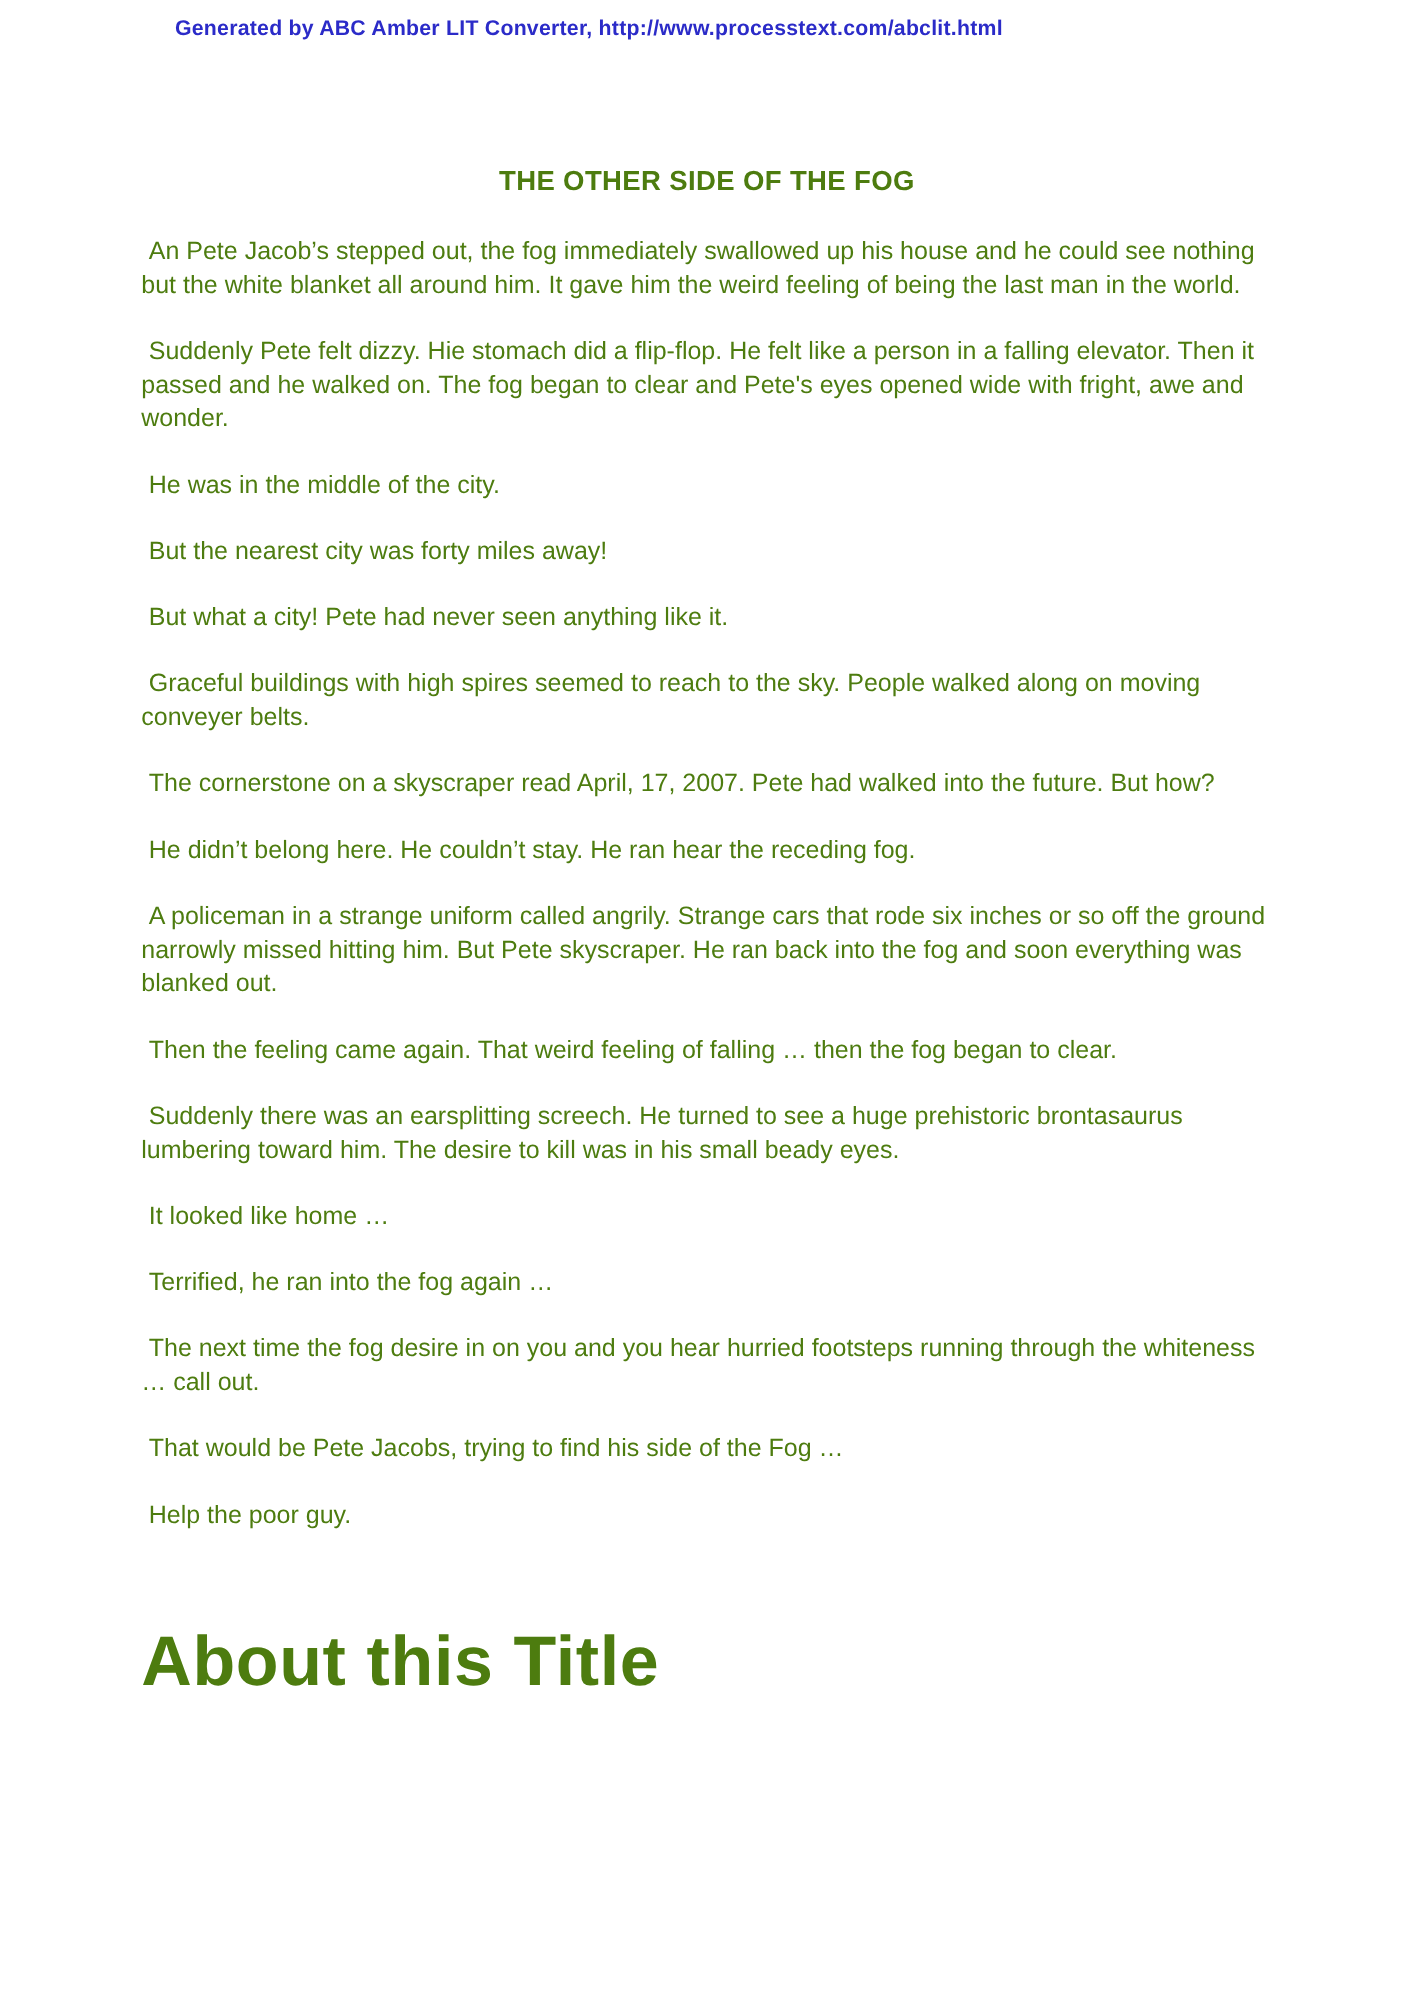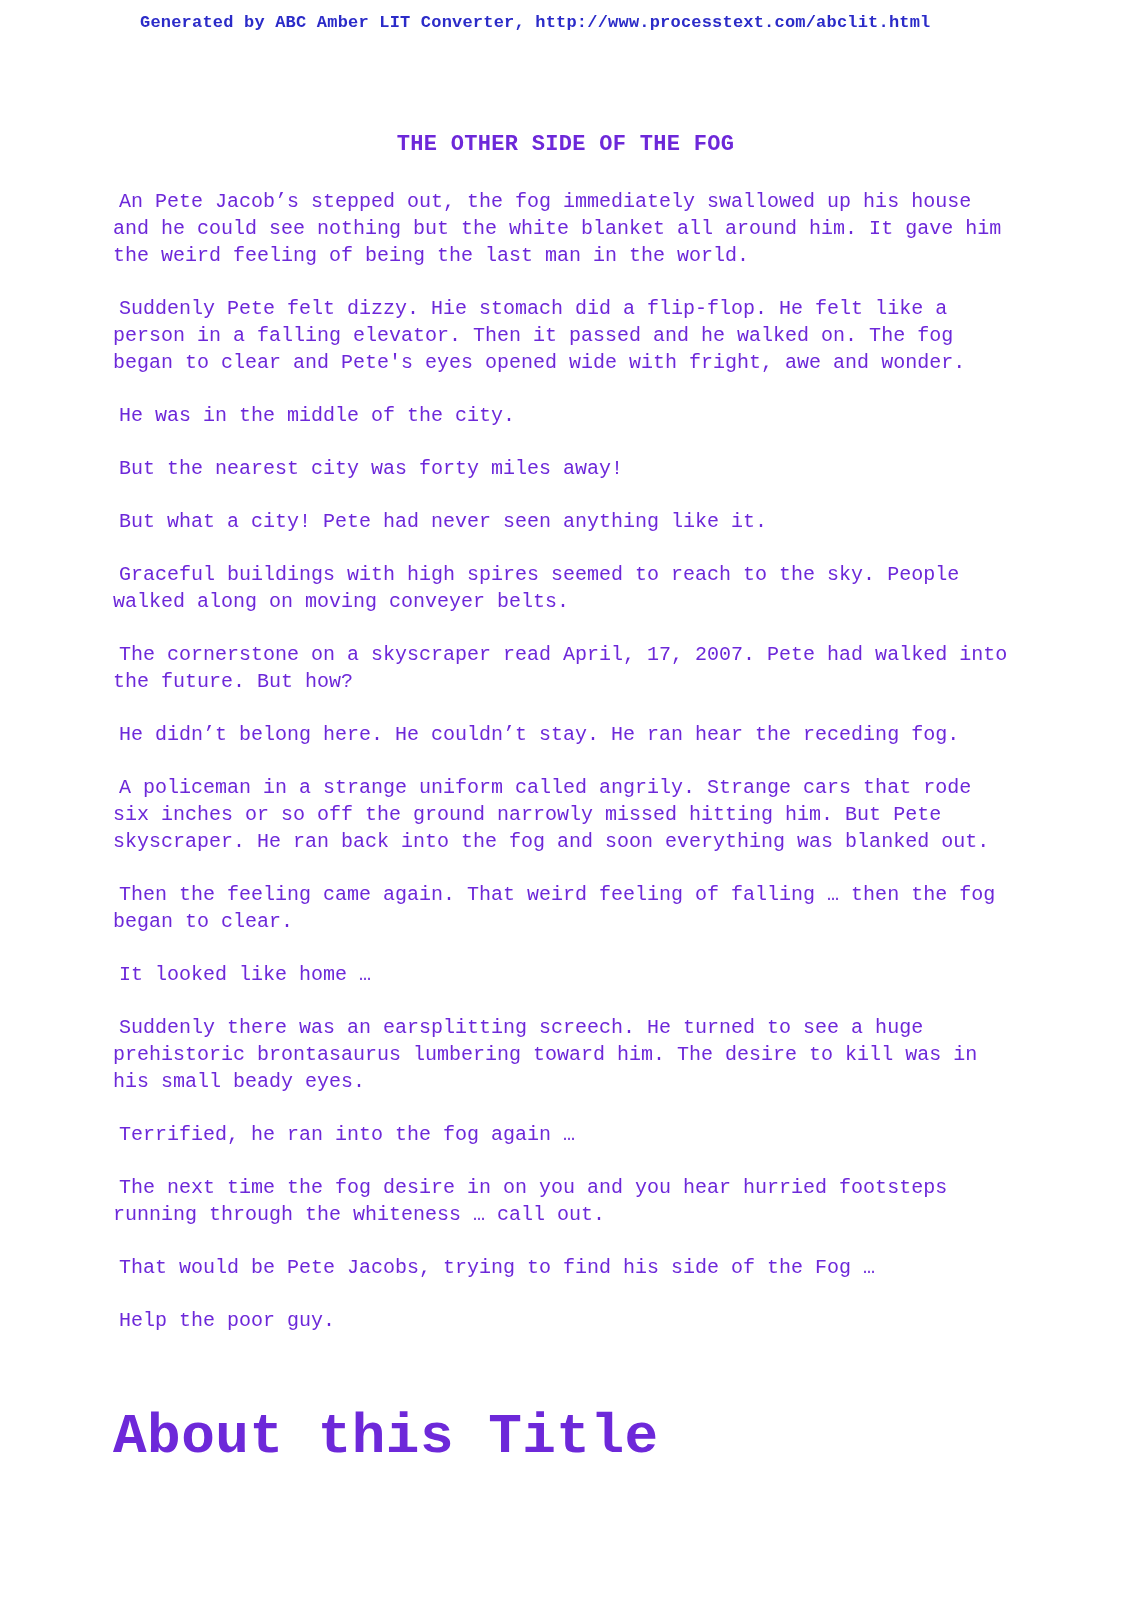--- a/index.html
+++ b/index.html
@@ -5,39 +5,39 @@
   html, body {
     margin: 0;
     padding: 0;
     background: #ffffff;
   }
   .page {
     position: relative;
     width: 1130px;
     height: 1600px;
     background: #ffffff;
-    font-family: Liberation Mono, monospace;
+    font-family: Liberation Sans, sans-serif;
     overflow: hidden;
   }
   .converter-header {
     position: absolute;
     left: 140px;
     top: 13px;
     font-size: 17px;
     font-weight: bold;
     color: #2b2bc8;
     white-space: nowrap;
     letter-spacing: 0.2px;
   }
   .content {
     position: absolute;
     left: 113px;
     top: 131px;
     width: 905px;
-    color: #6d28d9;
+    color: #4d7c0f;
   }
   .story-title {
     text-align: center;
     font-weight: bold;
     font-size: 22px;
     line-height: 27px;
     margin: 0 0 30px 0;
     letter-spacing: 0.3px;
   }
   .content p {
@@ -68,22 +68,22 @@
     <p>An Pete Jacob’s stepped out, the fog immediately swallowed up his house and he could see nothing but the white blanket all around him. It gave him the weird feeling of being the last man in the world.</p>
     <p>Suddenly Pete felt dizzy. Hie stomach did a flip-flop. He felt like a person in a falling elevator. Then it passed and he walked on. The fog began to clear and Pete's eyes opened wide with fright, awe and wonder.</p>
     <p>He was in the middle of the city.</p>
     <p>But the nearest city was forty miles away!</p>
     <p>But what a city! Pete had never seen anything like it.</p>
     <p>Graceful buildings with high spires seemed to reach to the sky. People walked along on moving conveyer belts.</p>
     <p>The cornerstone on a skyscraper read April, 17, 2007. Pete had walked into the future. But how?</p>
     <p>He didn’t belong here. He couldn’t stay. He ran hear the receding fog.</p>
     <p>A policeman in a strange uniform called angrily. Strange cars that rode six inches or so off the ground narrowly missed hitting him. But Pete skyscraper. He ran back into the fog and soon everything was blanked out.</p>
     <p>Then the feeling came again. That weird feeling of falling … then the fog began to clear.</p>
+    <p>Suddenly there was an earsplitting screech. He turned to see a huge prehistoric brontasaurus lumbering toward him. The desire to kill was in his small beady eyes.</p>
     <p>It looked like home …</p>
-    <p>Suddenly there was an earsplitting screech. He turned to see a huge prehistoric brontasaurus lumbering toward him. The desire to kill was in his small beady eyes.</p>
     <p>Terrified, he ran into the fog again …</p>
     <p>The next time the fog desire in on you and you hear hurried footsteps running through the whiteness … call out.</p>
     <p>That would be Pete Jacobs, trying to find his side of the Fog …</p>
     <p>Help the poor guy.</p>
 
     <h1 class="about-heading">About this Title</h1>
 
   </div>
 
 </div>

